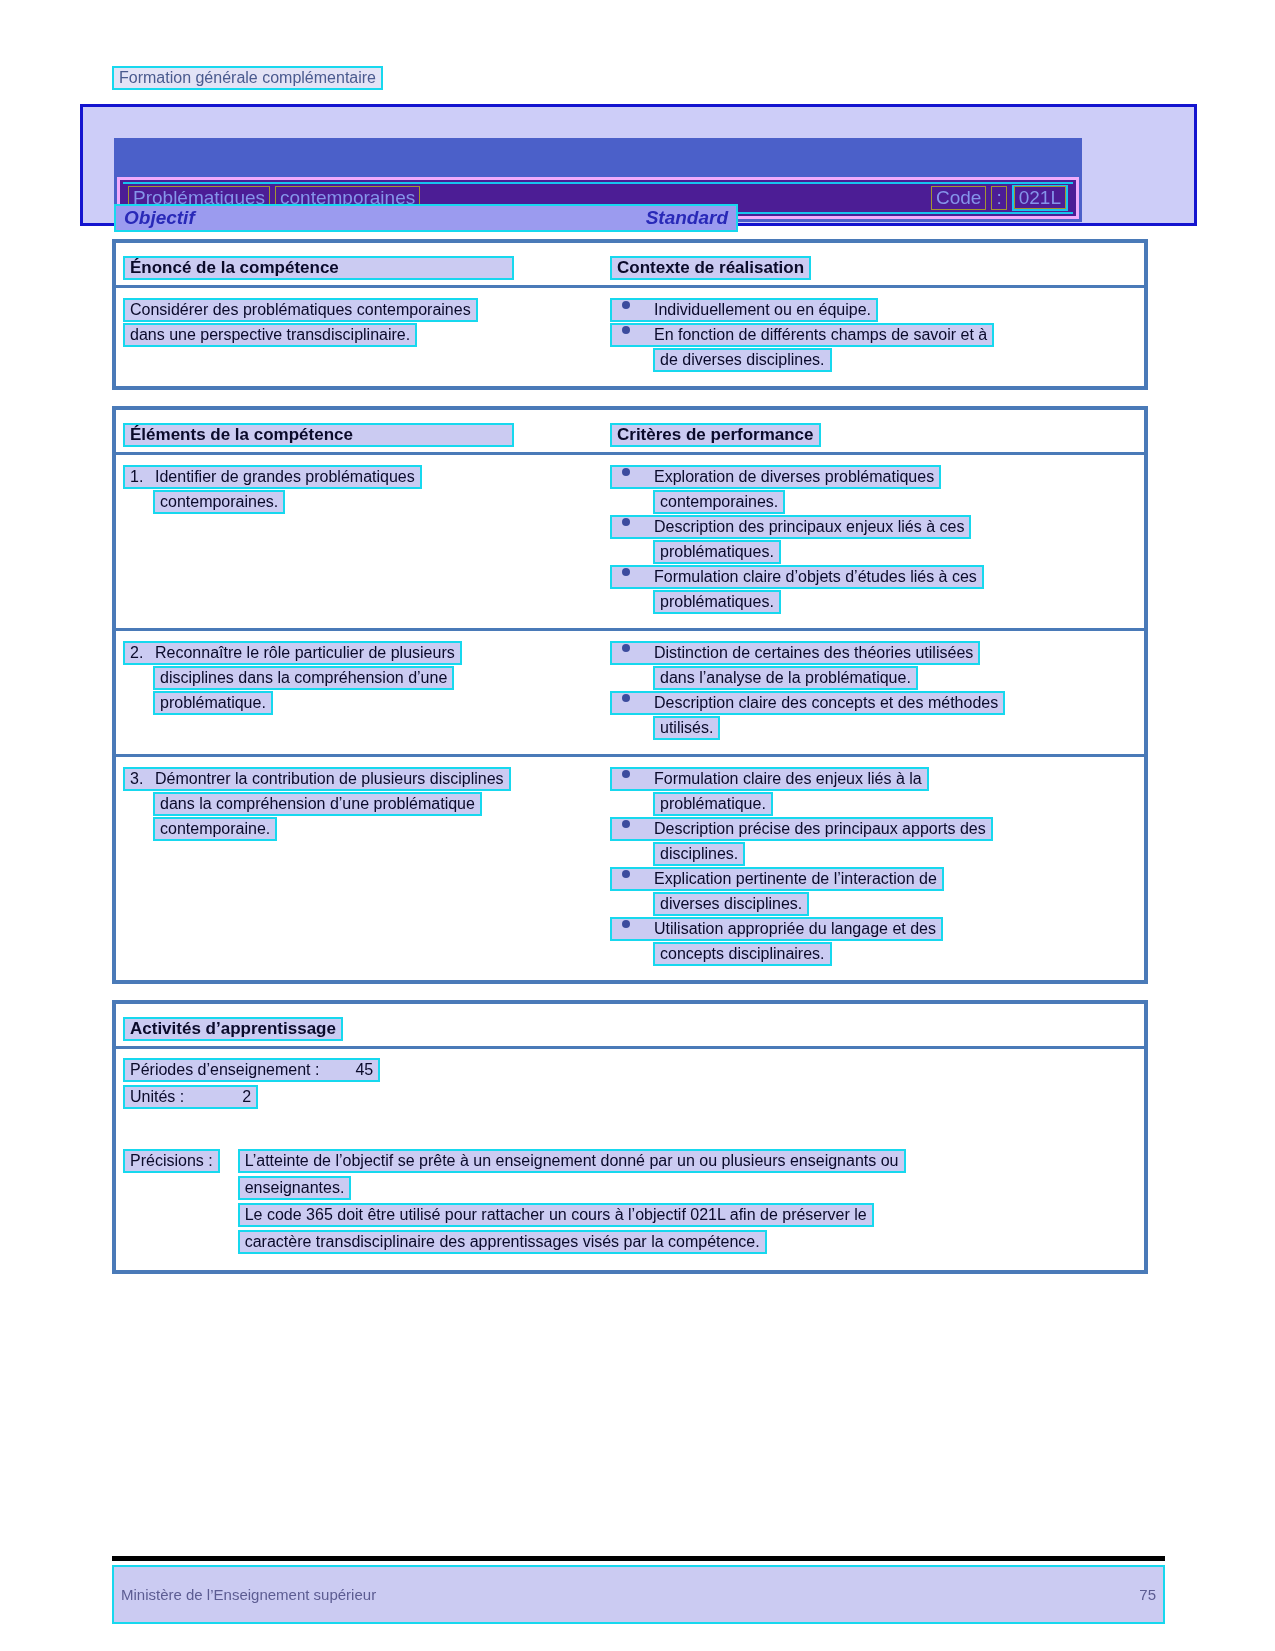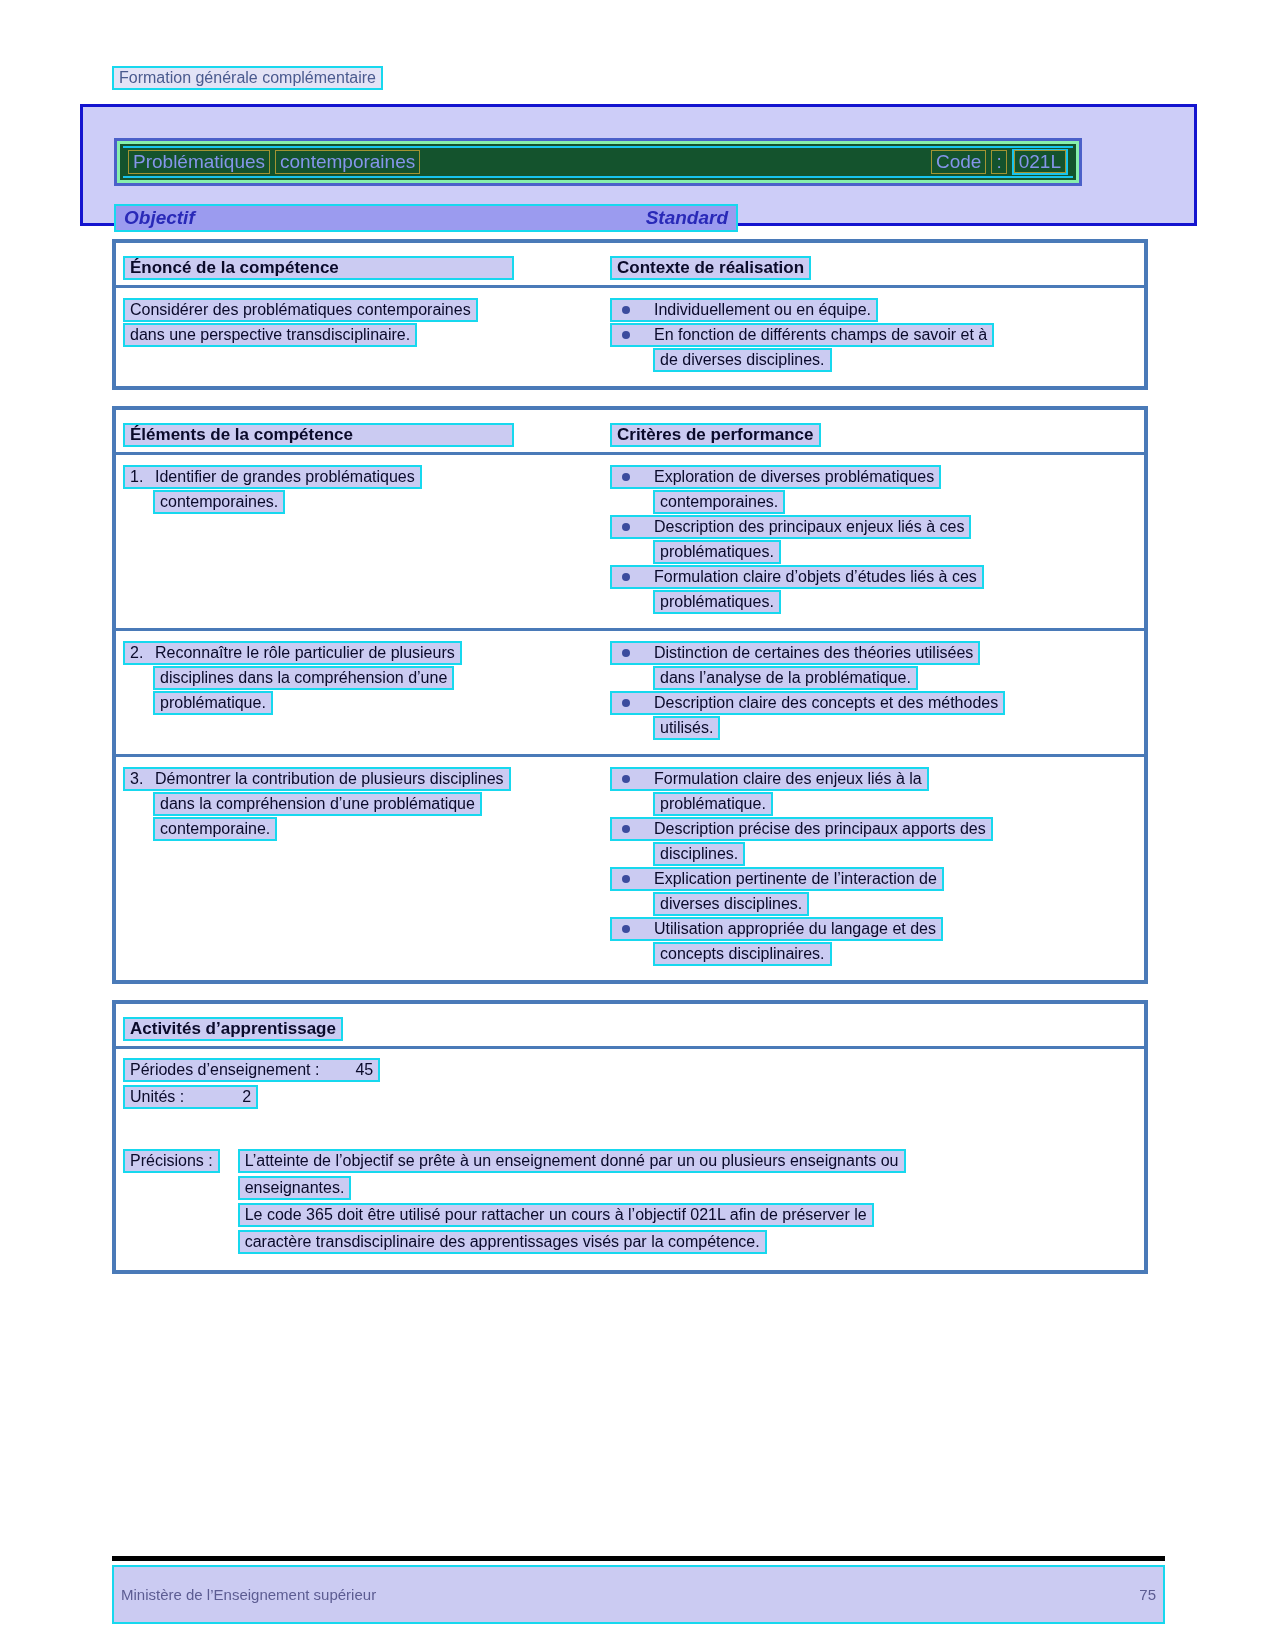--- a/index.html
+++ b/index.html
@@ -14,21 +14,21 @@
   .th{font-weight:bold;font-size:17px;}
 
   .formation{padding-top:66px;margin-left:112px;}
   .formation .hl{background:#e3e3f6;color:#4a5a8e;}
 
   
   .header-box{position:relative;margin:14px 0 0 80px;width:1111px;height:116px;
               background:#cdcdf8;border:3px solid #1414cf;box-sizing:content-box;}
 
   .title-bar{position:absolute;left:31px;top:31px;width:962px;background:#4b60c9;padding:3px;}
-  .title-inner{border:3px solid #86efac;background:#14532d;}
+  .title-inner{border:3px solid #f0abfc;background:#4c1d95;margin-top:36px;}
   .title-line{display:flex;align-items:center;margin:2px 3px;padding:1px 5px;
               border-top:2px solid #18c4ee;border-bottom:2px solid #18c4ee;
               font-size:19px;color:#8595ea;}
   .tword{border:1px solid #a39432;padding:0 4px;margin-right:5px;white-space:nowrap;}
   .code-group{margin-left:auto;display:flex;align-items:center;}
   .code-box{border:2px solid #18c4ee;}
   .code-box .tword{margin-right:0;}
 
   .objectif-bar{position:absolute;left:31px;bottom:-9px;width:624px;box-sizing:border-box;
                 background:#9b9bef;border:2px solid #17d8ee;display:flex;
@@ -42,21 +42,21 @@
   .thead{display:flex;padding:13px 7px 5px 7px;border-bottom:3px solid #4a7ab8;}
   .col-l{width:487px;flex:none;}
   .col-r{flex:1;min-width:0;}
   .th-wide{width:391px;box-sizing:border-box;}
   .trow{display:flex;padding:10px 7px 13px 7px;}
   .trow + .trow{border-top:3px solid #4a7ab8;}
 
   .num{display:inline-block;min-width:25px;}
   .indent{margin-left:30px;}
 
-  .hl-flex{display:inline-flex;align-items:center;}
+  .hl-flex{display:inline-flex;}
   .dot{display:inline-block;width:8px;height:8px;border-radius:50%;
        background:#3c4c9e;margin:0 24px 0 5px;flex:none;}
   .bcont{margin-left:43px;}
 
   
   .act-head{padding:13px 7px 5px 7px;border-bottom:3px solid #4a7ab8;}
   .act-body{padding:9px 7px 13px 7px;border-radius:6px;}
   .act-body .ln{margin-bottom:3px;}
   .v45{display:inline-block;margin-left:36px;}
   .v2{display:inline-block;margin-left:58px;}

